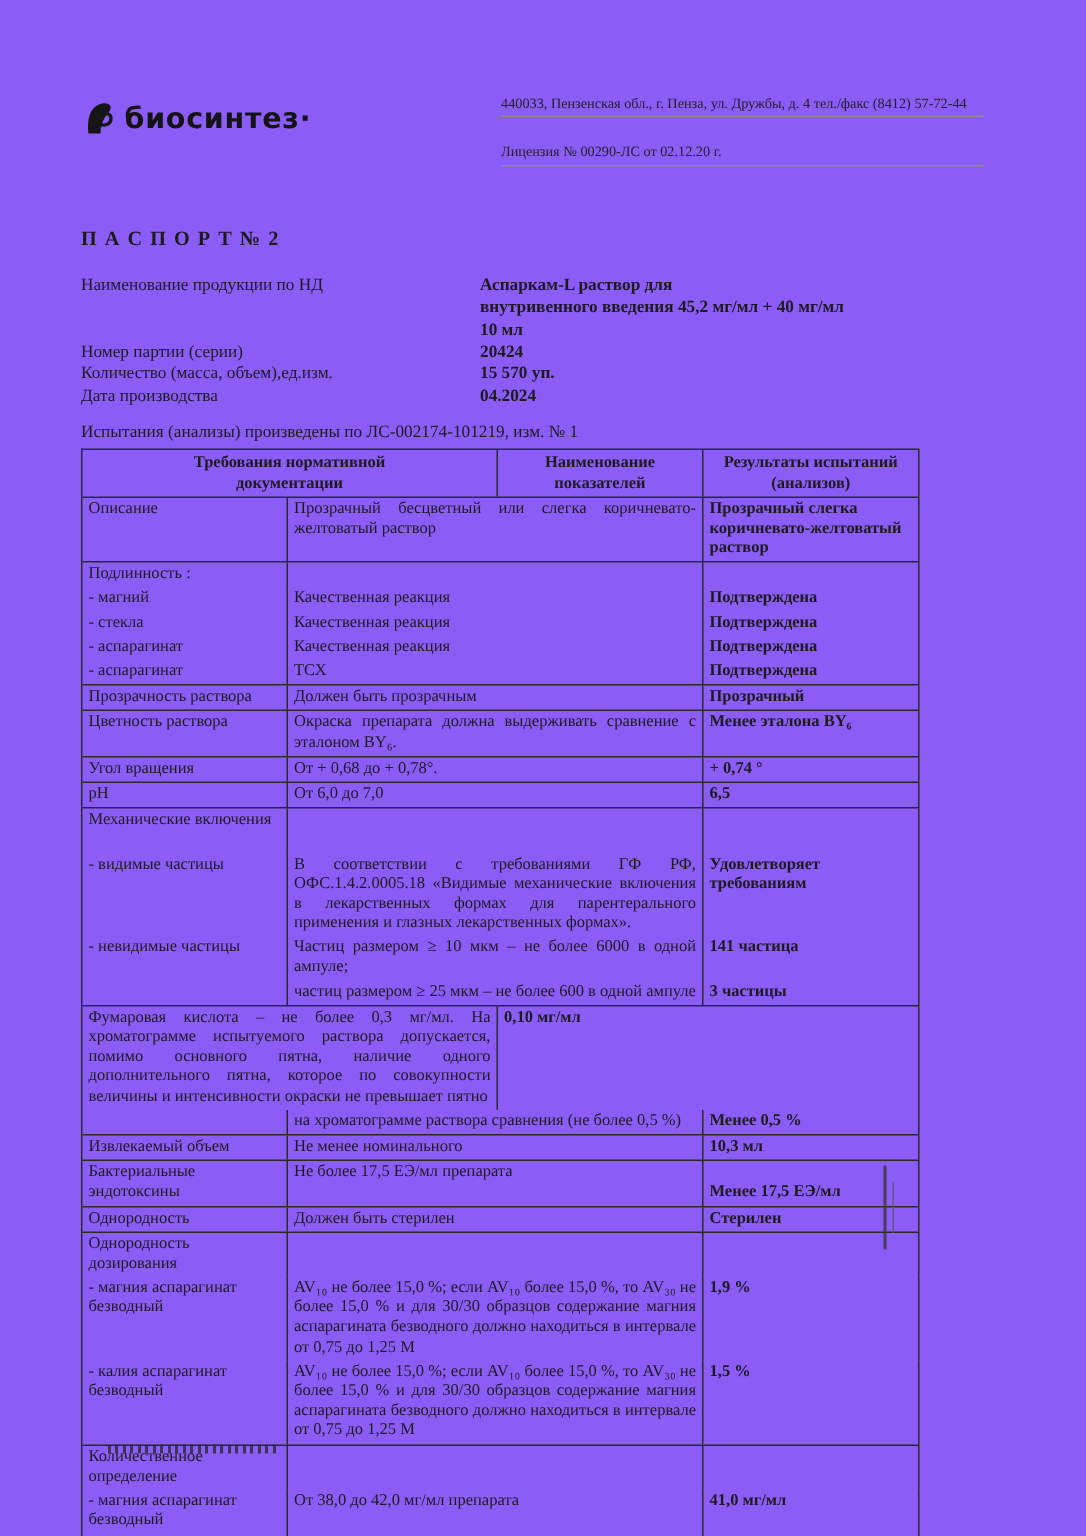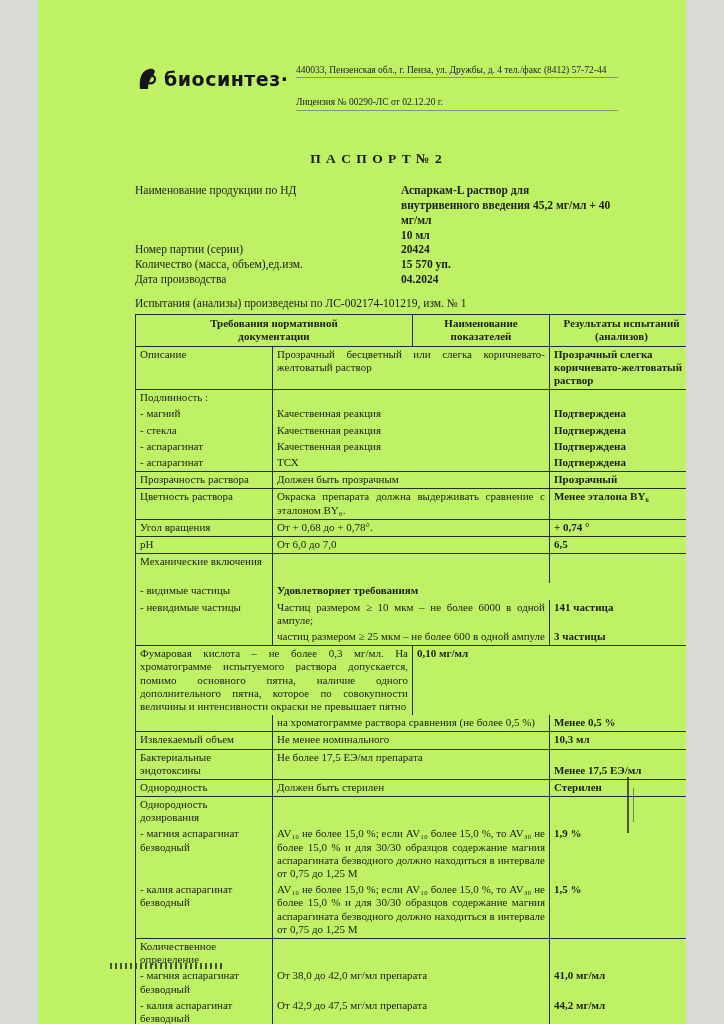--- a/index.html
+++ b/index.html
@@ -1,37 +1,37 @@
 <!DOCTYPE html>
 <html><head>
 <meta charset="utf-8">
 <style>
   * { box-sizing: border-box; }
   html,body { margin:0; padding:0; background:#d9d9d5; }
   .page {
     position: relative;
-    width: 648px; height: 1024px;
+    width: 724px; height: 1024px;
     margin: 0 auto;
-    background: #bef264;
+    background: #8b5cf6;
     overflow: hidden;
-    padding: 64px 68px 0 97px;
+    padding: 64px 68px 0 54px;
     color: #1c1c1c;
     font-family: "Liberation Serif", "DejaVu Serif", serif;
   }
   
   .header { display:flex; justify-content:space-between; align-items:flex-start; }
   .logo { display:flex; align-items:center; gap:5px; margin-top:3px; }
   .logo-text {
     font-family: "DejaVu Sans", sans-serif;
     font-weight: bold; font-size: 19px; letter-spacing: .5px; color:#141414;
   }
   .addr { width: 322px; font-size: 9.5px; line-height: 1.3; color:#222; }
   .addr-line { border-bottom: 1px solid #8d8d86; white-space: nowrap; overflow:hidden; padding-bottom:1px; margin-bottom:18px; }
   
-  .title { text-align:center; font-weight:bold; font-size:13.5px; letter-spacing:1px; margin:22px 0 16px; }
+  .title { font-weight:bold; font-size:13.5px; letter-spacing:1px; margin:22px 0 16px; }
   
   .info { font-size: 11.5px; line-height: 1.3; }
   .info-row { display:flex; }
   .info-label { width: 266px; flex:none; }
   .info-value { font-weight: bold; white-space: pre-line; }
   
   .tests-line { font-size: 11.5px; margin-top: 10px; }
   .underlined { }
   
   .tbl {
@@ -234,20 +234,23 @@
               <div class="par">Механические включения</div>
               <div class="par"></div>
             </div>
             <div class="cell c2"></div>
             <div class="cell c3"></div>
           </div>
           <div class="seg">
             <div class="cell c1">
               <div class="par">- видимые частицы</div>
             </div>
+            <div class="cell c2">
+              <div class="par">В соответствии с требованиями ГФ РФ, ОФС.1.4.2.0005.18 «Видимые механические включения в лекарственных формах для парентерального применения и глазных лекарственных формах».</div>
+            </div>
             <div class="cell c3">
               <div class="par">Удовлетворяет требованиям</div>
             </div>
           </div>
           <div class="seg">
             <div class="cell c1">
               <div class="par">- невидимые частицы</div>
             </div>
             <div class="cell c2">
               <div class="par">Частиц размером ≥ 10 мкм – не более 6000 в одной ампуле;</div>

